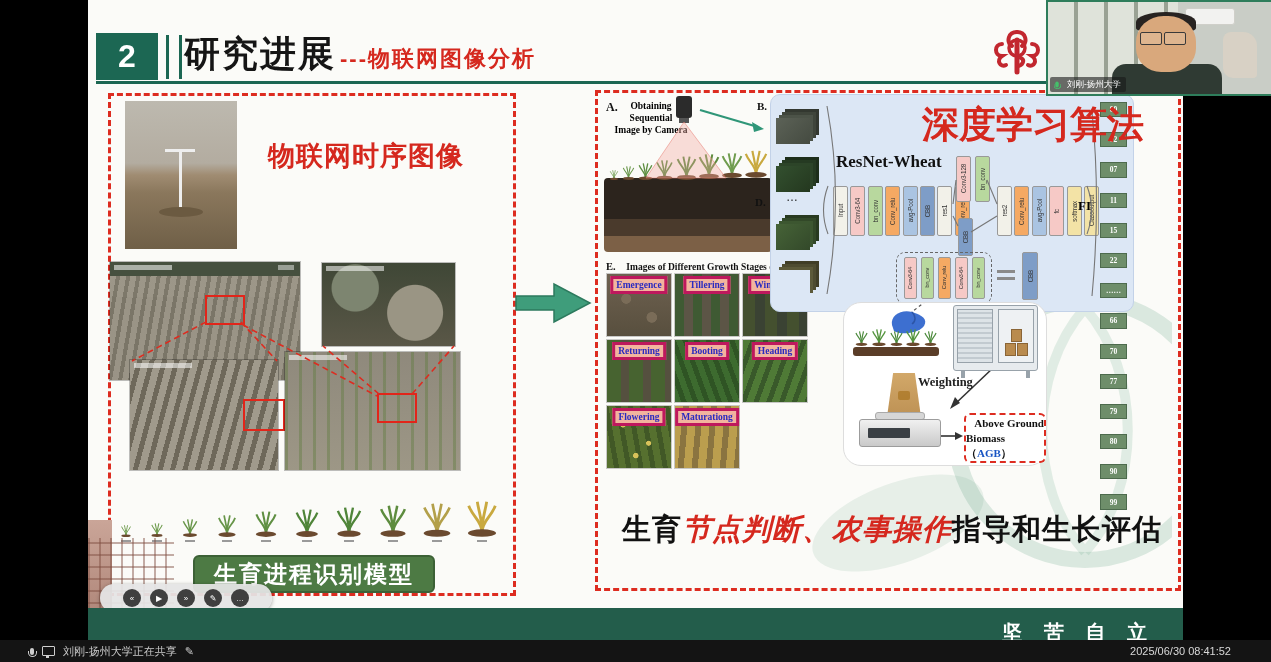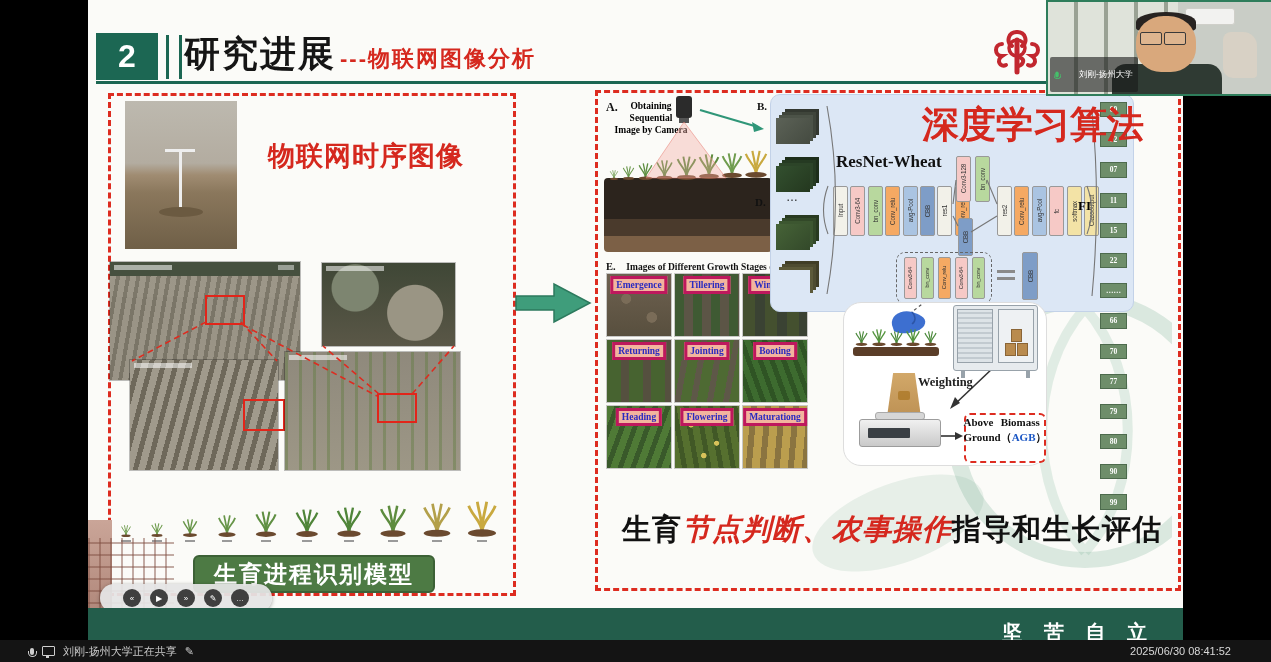--- a/index.html
+++ b/index.html
@@ -128,21 +128,21 @@
   #plotbar{position:absolute;left:9px;top:44px;width:86px;height:9px;background:#5a3d28;border-radius:3px;}
   #plot-grass{position:absolute;left:10px;top:26px;width:84px;display:flex;align-items:flex-end;justify-content:space-between;}
   #weighting{position:absolute;left:74px;top:72px;font-size:12.5px;font-weight:bold;color:#222;}
   #bag{position:absolute;left:43px;top:70px;width:34px;height:44px;background:linear-gradient(180deg,#d2a869,#bd9154);
     clip-path:polygon(18% 0,82% 0,100% 100%,0 100%);}
   #bag::after{content:"";position:absolute;left:11px;top:18px;width:12px;height:9px;background:#a8741f;border-radius:2px;opacity:.7;}
   #plate{position:absolute;left:31px;top:109px;width:48px;height:6px;background:#d6d6d6;border-radius:3px;border:1px solid #aaa;}
   #scalebody{position:absolute;left:15px;top:116px;width:80px;height:26px;background:linear-gradient(180deg,#f0f0f0,#c9c9c9);border:1px solid #9c9c9c;border-radius:3px;}
   #scalebody .disp{position:absolute;left:8px;top:8px;width:42px;height:10px;background:#3a3f44;border-radius:1px;}
   #agb-box{position:absolute;left:120px;top:110px;width:78px;height:46px;border:2px dashed #dd2c20;border-radius:6px;
-    background:#fff;display:flex;align-items:flex-start;justify-content:center;
+    background:#fff;display:flex;flex-direction:column;align-items:flex-end;justify-content:center;
     font-family:"Liberation Serif",serif;font-weight:bold;font-size:11px;color:#111;line-height:15px;}
   #agb-box .agb{color:#1a56c4;}
 
   
   .sec-label{font-family:"Liberation Serif",serif;font-weight:bold;color:#111;}
   #secA{left:608px;top:100px;width:86px;text-align:center;z-index:1;}
   #secA .lbl{position:absolute;left:-2px;top:0;font-size:12px;}
   #secA .t{font-family:"Liberation Serif",serif;font-weight:bold;font-size:9.5px;line-height:12px;}
   #camera{left:676px;top:96px;width:16px;height:22px;background:#2b2b2b;border-radius:3px;z-index:1;}
   #camera::after{content:"";position:absolute;left:3px;bottom:-5px;width:10px;height:5px;background:#555;}
@@ -174,21 +174,21 @@
   #webcam{left:1046px;top:0;width:225px;height:92px;background:#c9cdc6;border:2px solid #2e7d5b;z-index:11;overflow:hidden;}
   #webcam .win{position:absolute;left:0;top:0;width:130px;height:92px;
     background:repeating-linear-gradient(90deg,#dfe3da 0 26px,#9aa294 26px 30px),linear-gradient(#d7dcd2,#c4c9bf);}
   #webcam .ac{position:absolute;right:38px;top:6px;width:48px;height:15px;background:#f2f2f0;border-radius:3px;border:1px solid #cfcfc9;}
   #webcam .cloth{position:absolute;right:16px;top:30px;width:34px;height:46px;background:#d9d2c4;border-radius:8px 14px 4px 10px;opacity:.9;}
   #webcam .head{position:absolute;left:88px;top:14px;width:60px;height:56px;background:#d9a87c;border-radius:46% 46% 42% 42%;}
   #webcam .hair{position:absolute;left:88px;top:10px;width:60px;height:20px;background:#272321;border-radius:50% 50% 20% 20%;}
   #webcam .gl{position:absolute;top:30px;width:20px;height:11px;border:1.5px solid #3a3a3a;border-radius:2px;background:rgba(255,255,255,.15);}
   #webcam .body{position:absolute;left:64px;top:62px;width:110px;height:32px;background:#2f3a33;border-radius:14px 14px 0 0;}
   #name-tag{position:absolute;left:2px;bottom:2px;height:15px;background:rgba(25,25,25,.6);color:#fff;
-    font-size:8.5px;display:flex;align-items:center;gap:20px;padding:10px 5px;border-radius:2px;}
+    font-size:8.5px;display:flex;align-items:center;gap:8px;padding:0 5px;border-radius:2px;}
   #name-tag .mic{background:#45c06a;transform:scale(.85);}
   #name-tag .mic::after{border-color:#45c06a;}
 
   svg.overlay{position:absolute;pointer-events:none;}
 </style>
 </head>
 <body>
 
 <div id="screen">
 
@@ -401,24 +401,20 @@
       <div class="stage-cell">
         <div class="stage-img e3"></div>
         <div class="stage-chip">Wintering</div>
       </div>
 
       <div class="stage-cell">
         <div class="stage-img e4"></div>
         <div class="stage-chip">Returning</div>
       </div>
 
-      <div class="stage-cell">
-        <div class="stage-img e5"></div>
-        <div class="stage-chip">Jointing</div>
-      </div>
 
       <div class="stage-cell">
         <div class="stage-img e6"></div>
         <div class="stage-chip">Booting</div>
       </div>
 
       <div class="stage-cell">
         <div class="stage-img e7"></div>
         <div class="stage-chip">Heading</div>
       </div>

